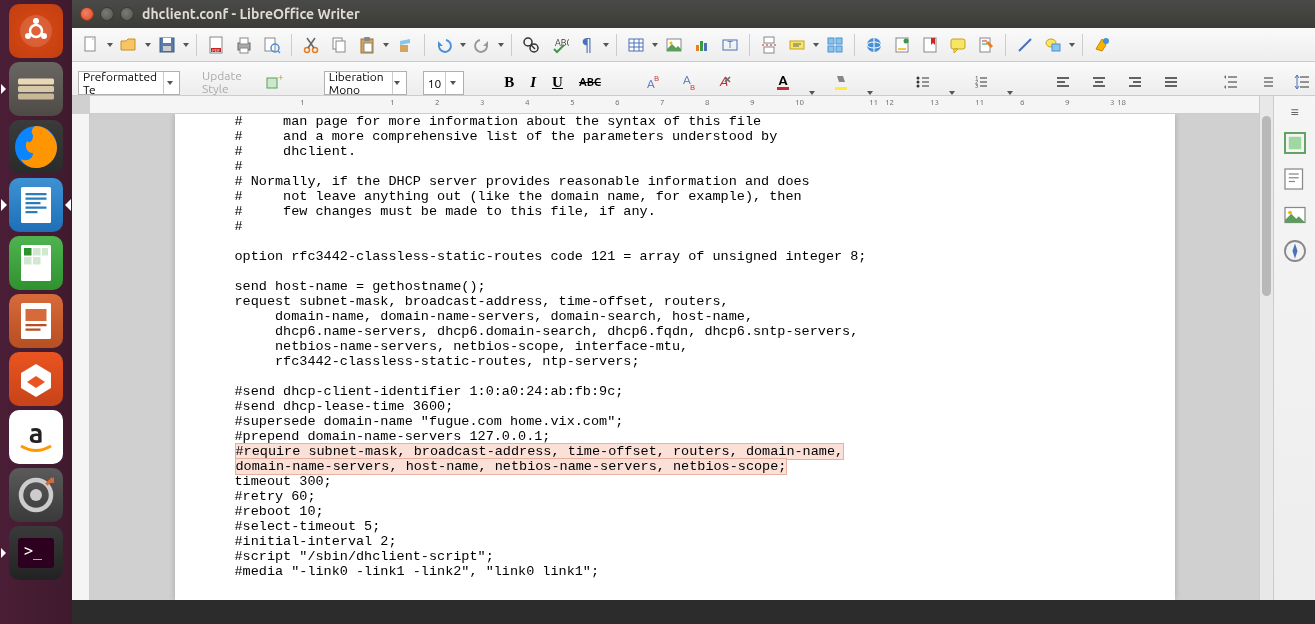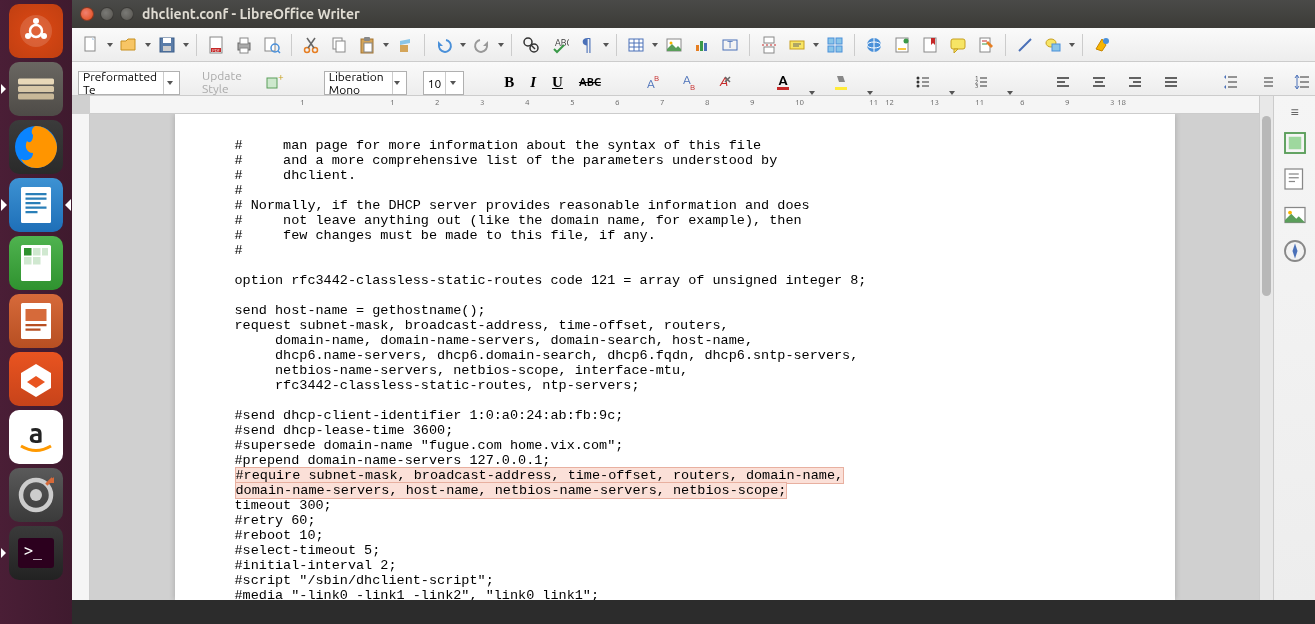--- a/index.html
+++ b/index.html
@@ -59,21 +59,21 @@
   .fmt-btn { width: 26px; height: 26px; display: flex; align-items: center; justify-content: center; border-radius: 3px; cursor: pointer; font-weight: bold; font-size: 15px; }
 
   
   .doc-container { flex: 1; display: flex; background: #d0d0d0; position: relative; overflow: hidden; }
   .ruler-area { flex: 1; display: flex; flex-direction: column; }
   .h-ruler { height: 18px; background: #f5f5f5; border-bottom: 1px solid #ccc; position: relative; font-size: 8px; color: #666; margin-left: 18px; }
   .h-ruler-tick { position: absolute; top: 2px; font-size: 8px; }
   .doc-scroll { flex: 1; overflow: auto; display: flex; }
   .v-ruler { width: 18px; background: #f5f5f5; border-right: 1px solid #ccc; }
   .page { background: #fff; margin: 0 auto; width: 1000px; min-height: 100%; padding: 0 60px; box-shadow: 0 0 6px rgba(0,0,0,0.2); }
-  .doc-text { font-family: "Liberation Mono", monospace; font-size: 13.5px; line-height: 15px; white-space: pre; color: #000; margin-top: 24px; }
+  .doc-text { font-family: "Liberation Mono", monospace; font-size: 13.5px; line-height: 15px; white-space: pre; color: #000; }
   .highlight { background: #fbe0d8; border: 1px solid #e8b0a0; display: inline; }
   
   
   .sidebar { width: 42px; background: linear-gradient(to bottom, #f5f5f5, #ededed); border-left: 1px solid #ccc; display: flex; flex-direction: column; align-items: center; padding-top: 6px; gap: 6px; }
   .sidebar-btn { width: 30px; height: 30px; display: flex; align-items: center; justify-content: center; cursor: pointer; border-radius: 3px; }
   .sidebar-header { width: 42px; height: 20px; display:flex; align-items:center; justify-content:center; font-size: 14px; color:#666; cursor:pointer;}
 
   
   .vscroll { width: 14px; background: #e8e8e8; border-left: 1px solid #ccc; position: relative; }
   .vscroll-thumb { position: absolute; left: 2px; right: 2px; top: 20px; height: 180px; background: #b8b8b8; border-radius: 6px; }

